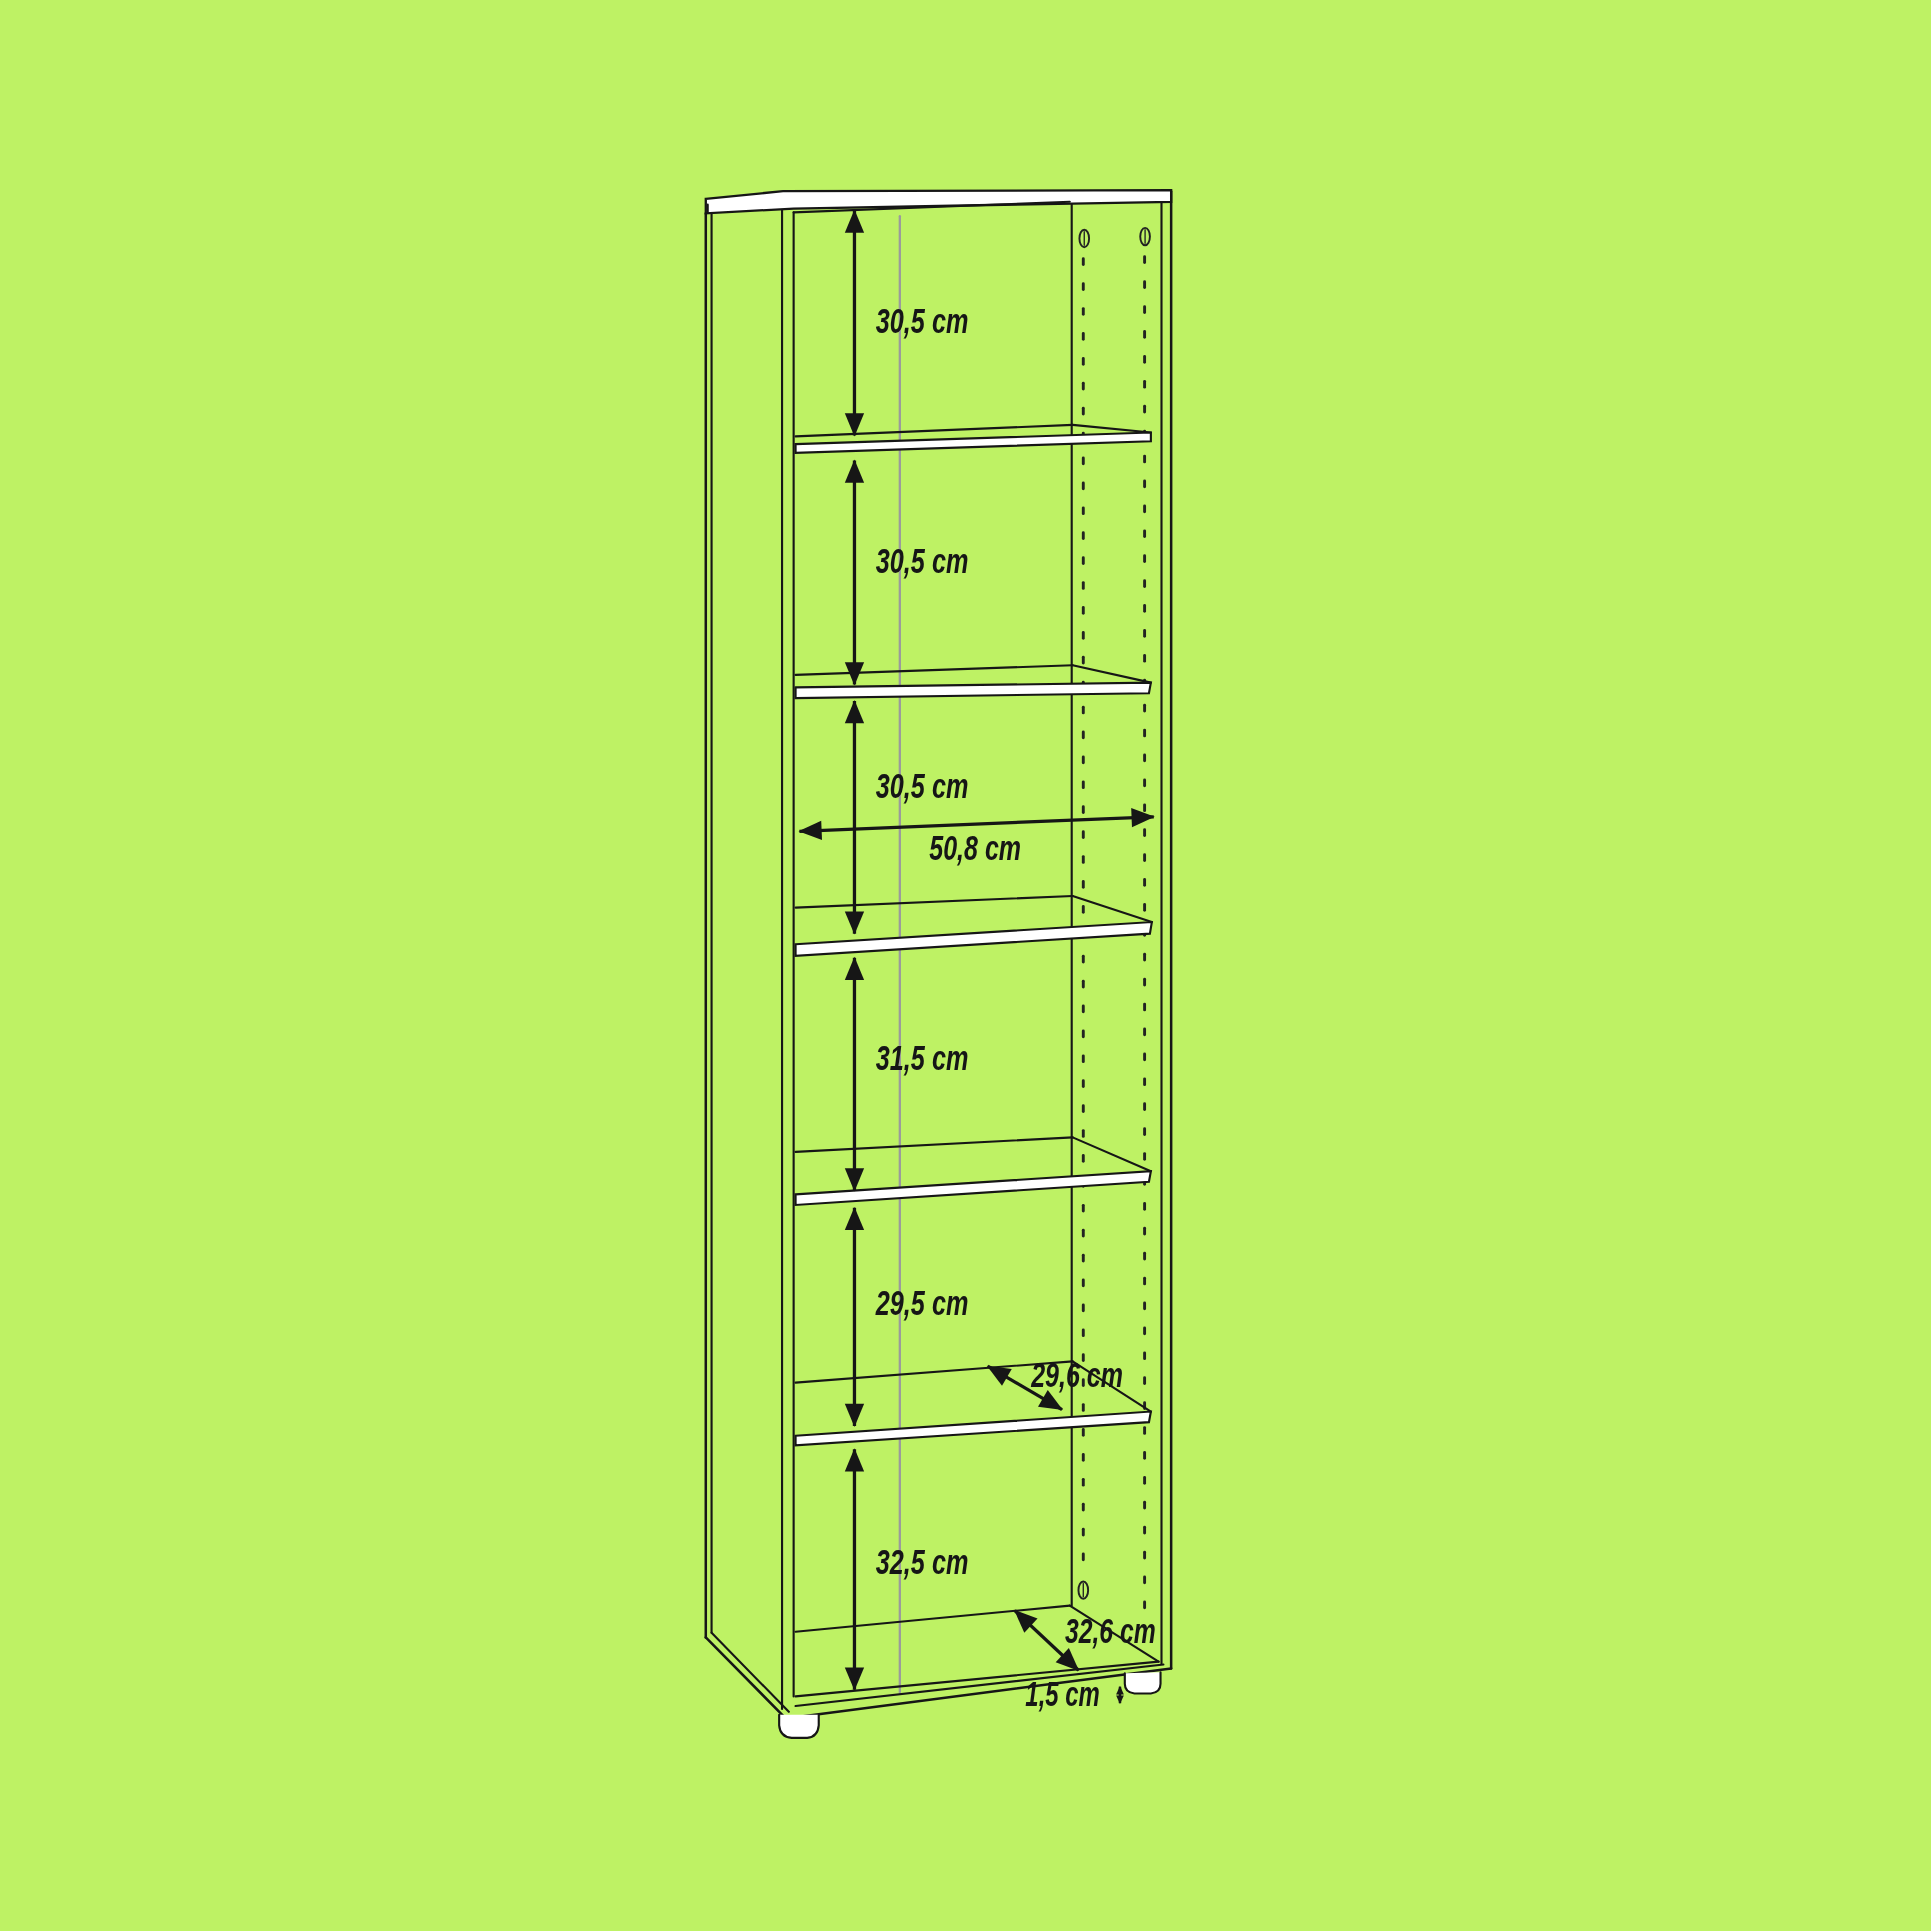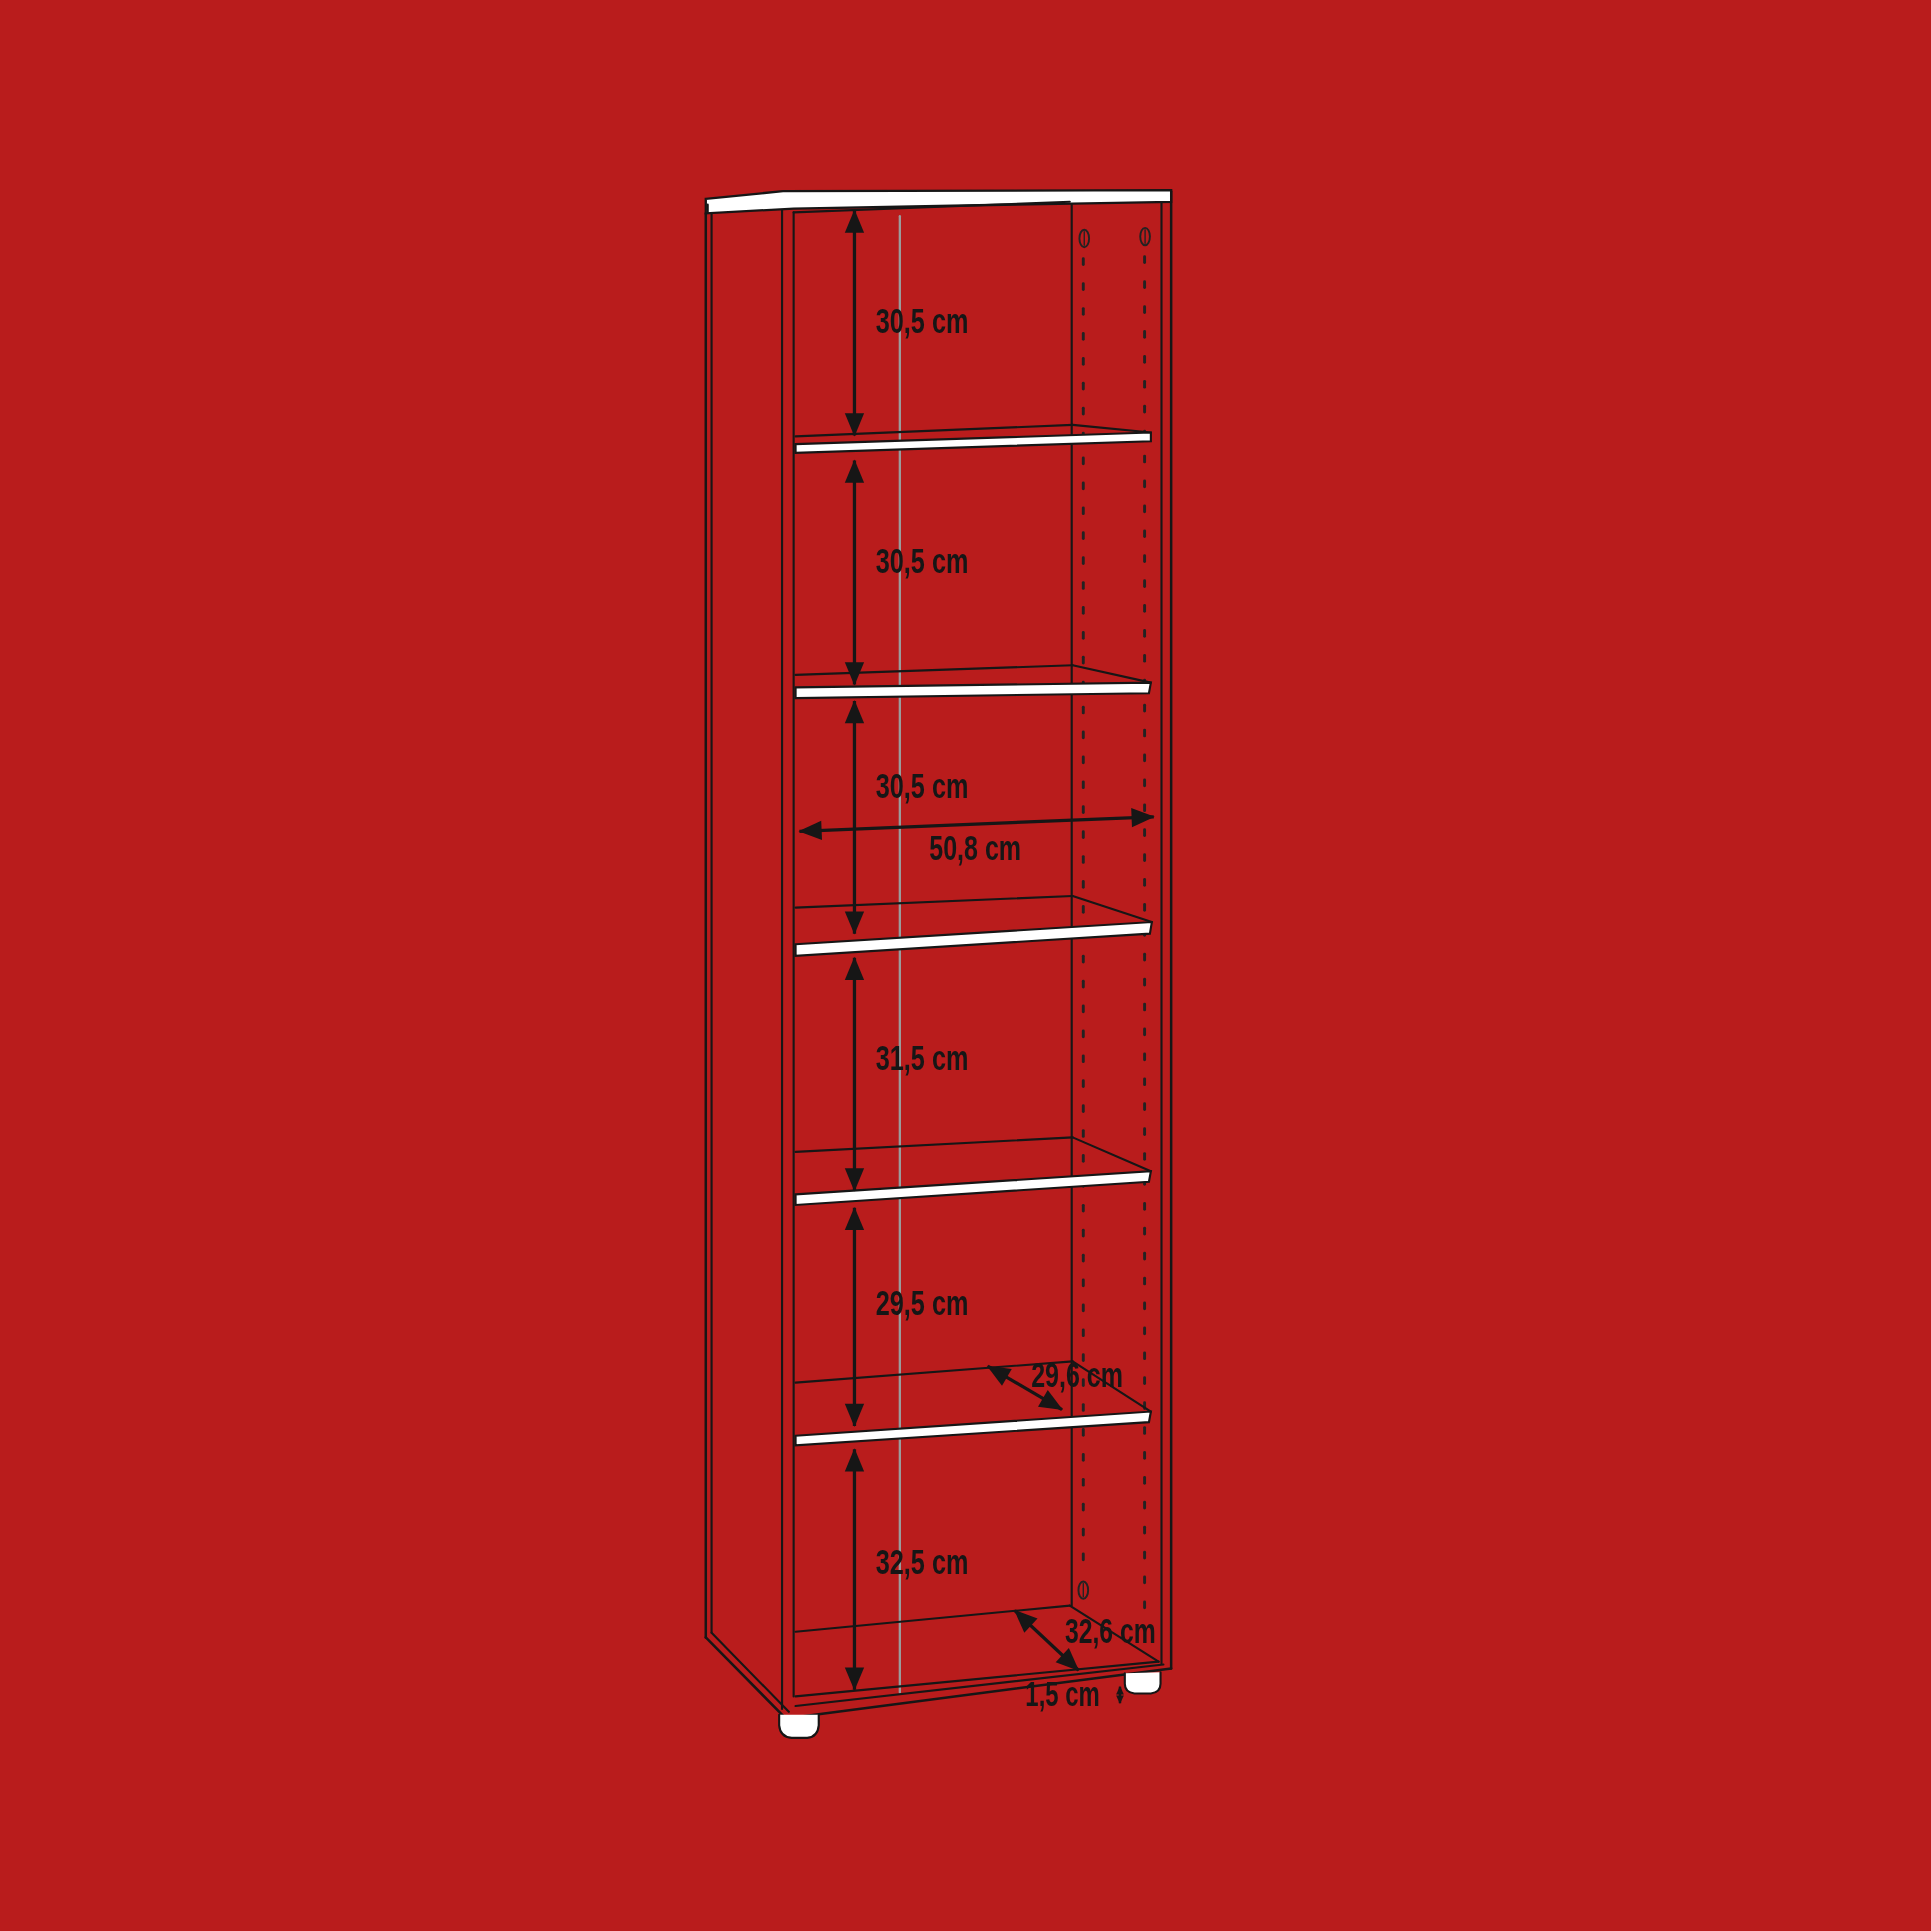--- a/index.html
+++ b/index.html
@@ -1,16 +1,16 @@
 <!DOCTYPE html>
 <html><head>
 <meta charset="utf-8">
 <style>
   html,body{margin:0;padding:0;background:#ffffff;}
-  #page{position:relative;width:1931px;height:1931px;background:#b91c1c;overflow:hidden;}
+  #page{position:relative;width:1931px;height:1931px;background:#bef264;overflow:hidden;font-style:italic;}
   svg{position:absolute;left:0;top:0;}
   text{font-family:"Liberation Sans","DejaVu Sans",sans-serif;font-weight:700;fill:#161616;}
 </style>
 </head>
 <body>
 
 <div id="page">
 <svg width="1931" height="1931" viewBox="0 0 2000 2000">
 
   <defs>

